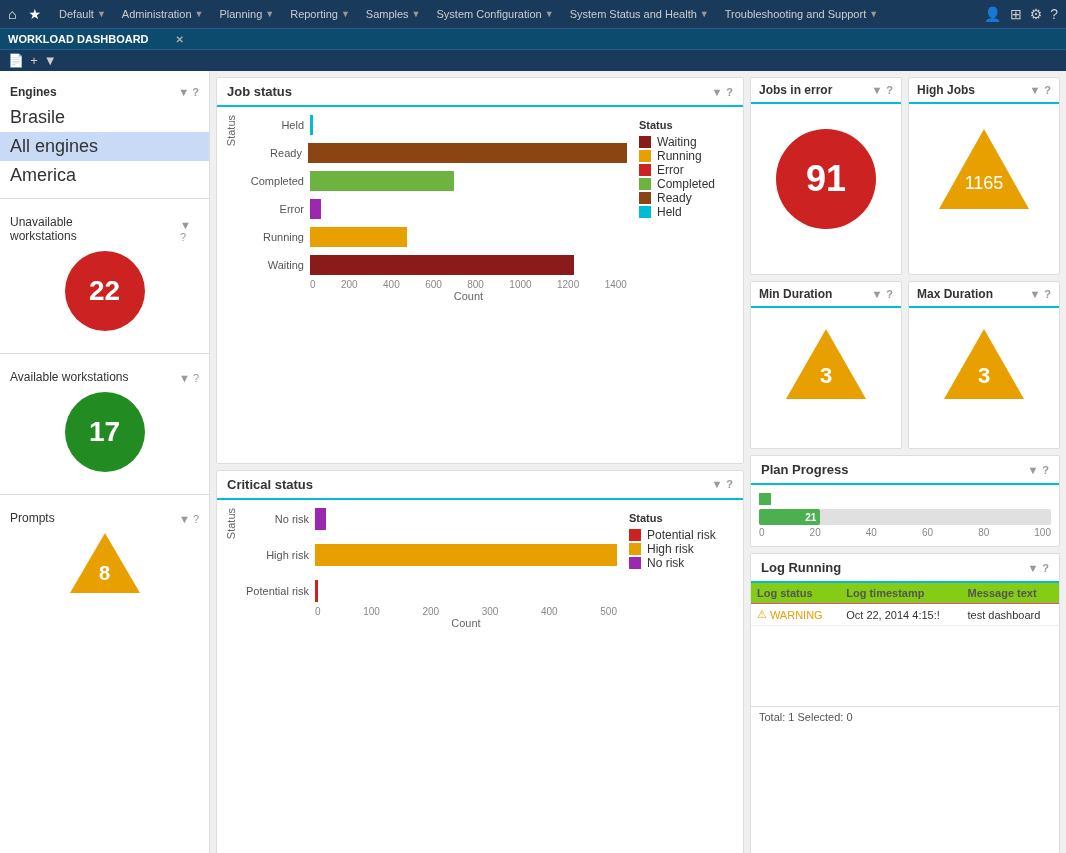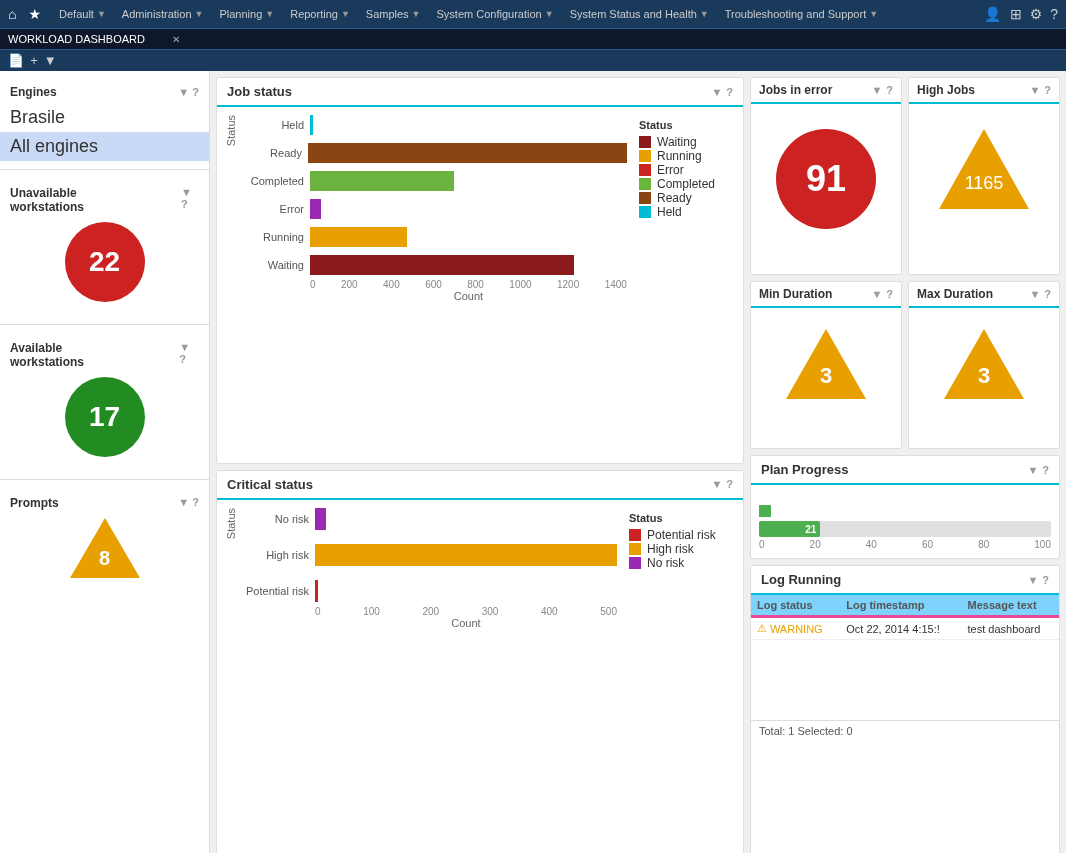--- a/index.html
+++ b/index.html
@@ -25,28 +25,29 @@
       align-items: center;
       gap: 3px;
       height: 100%;
     }
     .top-nav .nav-spacer { flex: 1; }
     .top-nav .nav-icons { display: flex; gap: 8px; align-items: center; }
     .top-nav .nav-icon-btn { color: #ccc; cursor: pointer; font-size: 14px; }
 
     
     .breadcrumb-bar {
-      background: #0f172a;
+      background: #0c4a6e;
       color: #fff;
       font-size: 11px;
       padding: 4px 8px;
       display: flex;
       align-items: center;
       gap: 23px;
       border-top: 1px solid #2a5a8c;
+      font-weight: bold;
     }
     .breadcrumb-bar .close-x { cursor: pointer; font-size: 10px; color: #aaa; margin-left: 4px; }
 
     
     .action-bar {
       background: #1a3a5c;
       color: #fff;
       padding: 3px 8px;
       display: flex;
       align-items: center;
@@ -91,25 +92,25 @@
 
     .sidebar-divider {
       border-top: 1px solid #ddd;
       margin: 8px 0;
     }
 
     .sidebar-widget {
       padding: 8px 10px;
     }
     .sidebar-widget-title {
-      font-weight: bold;
+      font-weight: normal;
       font-size: 12px;
       color: #333;
       display: flex;
-      align-items: flex-start;
+      align-items: flex-end;
       justify-content: space-between;
       margin-bottom: 8px;
       gap: 45px;
     }
     .sidebar-widget-title .w-icons { color: #999; font-size: 11px; }
 
     .circle-red {
       width: 80px; height: 80px;
       border-radius: 50%;
       background: #cc2222;
@@ -272,21 +273,20 @@
       align-items: center;
       justify-content: center;
       font-size: 36px;
       font-weight: bold;
       margin: 10px auto;
     }
 
     
     .plan-progress-bar-container {
       padding: 8px;
-      margin-top: 12px;
     }
     .progress-outer {
       background: #e0e0e0;
       height: 16px;
       width: 100%;
       border-radius: 2px;
       position: relative;
       margin-top: 4px;
     }
     .progress-inner {
@@ -309,24 +309,24 @@
       margin-top: 2px;
     }
 
     
     .log-table {
       width: 100%;
       border-collapse: collapse;
       font-size: 11px;
     }
     .log-table th {
-      background: #7dd3fc;
+      background: #84cc16;
       padding: 4px 6px;
       text-align: left;
-      border-bottom: 3px solid #ec4899;
+      border-bottom: 1px solid #ec4899;
       font-weight: bold;
       color: #555;
     }
     .log-table td {
       padding: 4px 6px;
       border-bottom: 1px solid #eee;
     }
     .log-status-warn {
       color: #e8a000;
       display: flex;
@@ -419,20 +419,23 @@
     <div class="sidebar-section-title">
       <span>Engines</span>
       <span class="section-icons">▼ ?</span>
     </div>
     <div class="sidebar-item">
       <span>Brasile</span>
     </div>
     <div class="sidebar-item active">
       <span>All engines</span>
     </div>
+    <div class="sidebar-item">
+      <span>America</span>
+    </div>
 
     <div class="sidebar-divider"></div>
 
     <div class="sidebar-widget">
       <div class="sidebar-widget-title">
         <span>Unavailable workstations</span>
         <span class="w-icons">▼ ?</span>
       </div>
       <div class="circle-red">
         <span>22</span>

